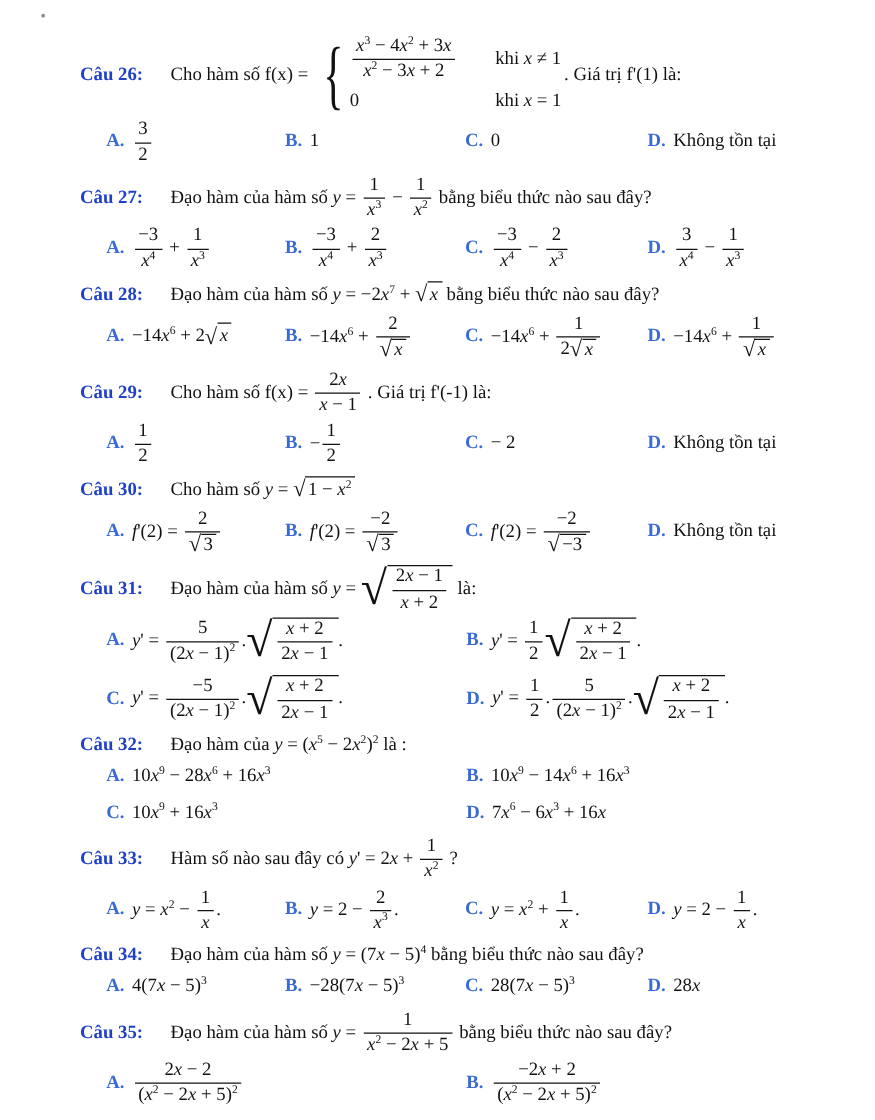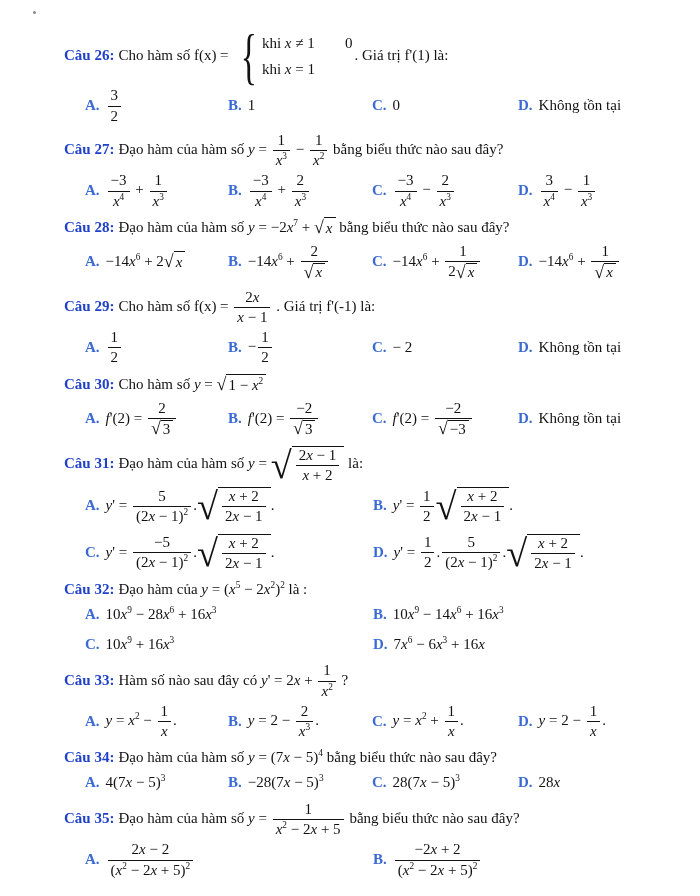--- a/index.html
+++ b/index.html
@@ -5,21 +5,21 @@
   html,body{margin:0;padding:0;background:#ffffff;}
   .page{
     width:700px;min-height:896px;box-sizing:border-box;
     padding:22px 14px 10px 64px;position:relative;
     font-family:"Liberation Serif","DejaVu Serif",serif;
     font-size:15px;color:#121212;line-height:1.45;
   }
   .stray{position:absolute;left:33px;top:11px;width:3px;height:3px;border-radius:50%;background:#8a8a8a;}
   .q{margin:0 0 5px 0;}
   .q-head{margin:7px 0 3px 0;}
-  .q-label{color:var(--c-q,#1f41c9);font-weight:bold;margin-right:4px;white-space:nowrap;}
+  .q-label{color:var(--c-q,#1f41c9);font-weight:bold;margin-right:22px;white-space:nowrap;}
   .q-intro{color:#121212;}
   .opts{display:grid;padding-left:21px;align-items:center;row-gap:8px;margin:2px 0 2px 0;}
   .cols-4{grid-template-columns:143px 144px 146px 1fr;}
   .cols-2{grid-template-columns:288px 1fr;}
   .opt{display:flex;align-items:center;gap:6px;}
   .opt-letter{color:var(--c-opt,#3a6ad4);font-weight:bold;}
   
   .it{font-style:italic;}
   .rm{font-style:normal;}
   .rm .it{font-style:normal;}
@@ -39,20 +39,24 @@
 <body>
 
 <div class="page">
   <span class="stray"></span>
   <div id="doc">
       <section class="q">
     <p class="q-head">
       <b class="q-label">Câu 26:</b><span class="q-intro"><span class="rm"><span class="it">Cho</span> <span class="it">h</span>à<span class="it">m</span> <span class="it">s</span>ố </span><span class="rm"><span class="it">f</span>(<span class="it">x</span>) = </span><span class="mcases">
               <span class="cbrace">{</span>
               <span class="crows">
+                <span class="ccell"><span class="mfrac">
+                    <span class="num"><span class="it">x</span><sup class="msup">3</sup> − 4<span class="it">x</span><sup class="msup">2</sup> + 3<span class="it">x</span></span>
+                    <span class="den"><span class="it">x</span><sup class="msup">2</sup> − 3<span class="it">x</span> + 2</span>
+                  </span></span>
                 <span class="ccell"><span class="rm"><span class="it">khi</span> </span><span class="it">x</span> ≠ 1</span>
                 <span class="ccell">0</span>
                 <span class="ccell"><span class="rm"><span class="it">khi</span> </span><span class="it">x</span> = 1</span>
               </span>
             </span><span class="rm">. <span class="it">Gi</span>á <span class="it">tr</span>ị <span class="it">f</span>'(1) <span class="it">l</span>à:</span></span>
     </p>
     <div class="opts cols-4">
           <div class="opt">
             <b class="opt-letter">A.</b>
             <span class="opt-math"><span class="mfrac">

